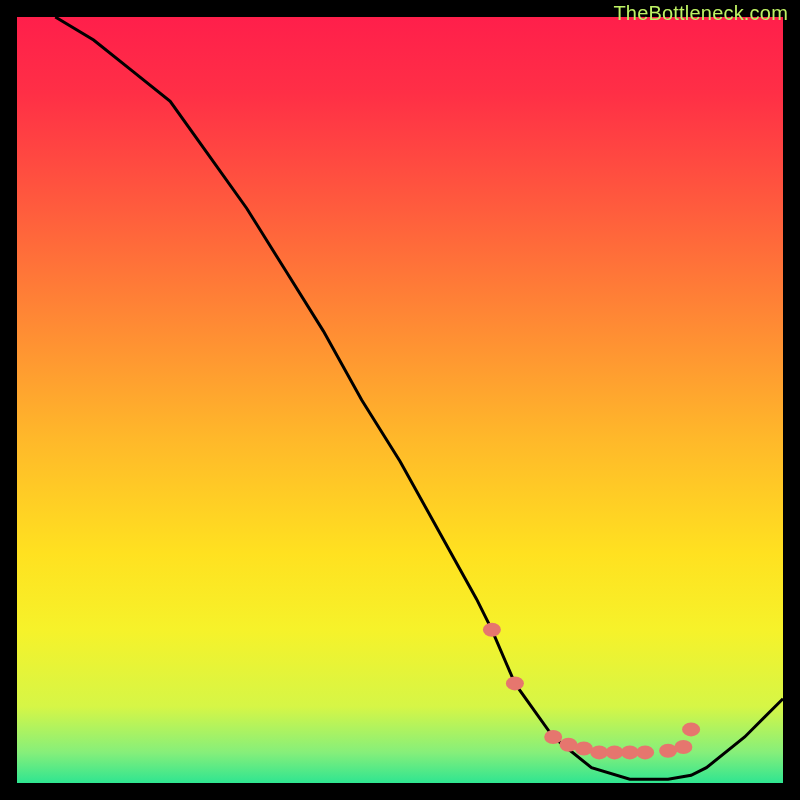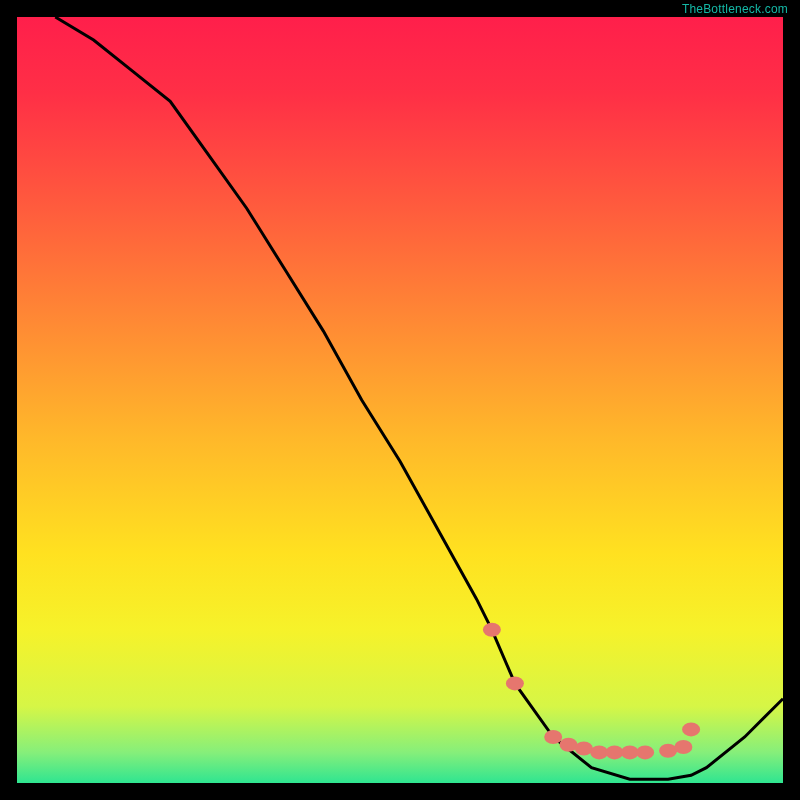--- a/index.html
+++ b/index.html
@@ -22,22 +22,22 @@
   .plot {
     position: absolute;
     left: 0; top: 0;
     width: 766px; height: 766px;
     display: block;
   }
   .attribution {
     position: absolute;
     top: 2px;
     right: 12px;
-    color: #14b8a6;
-    font-size: 12px;
+    color: #bef264;
+    font-size: 20px;
     font-weight: 500;
     letter-spacing: 0.2px;
   }
 </style>
 </head>
 <body>
 
 <div class="frame">
   <svg class="plot" viewBox="0 0 766 766">
     <defs>

